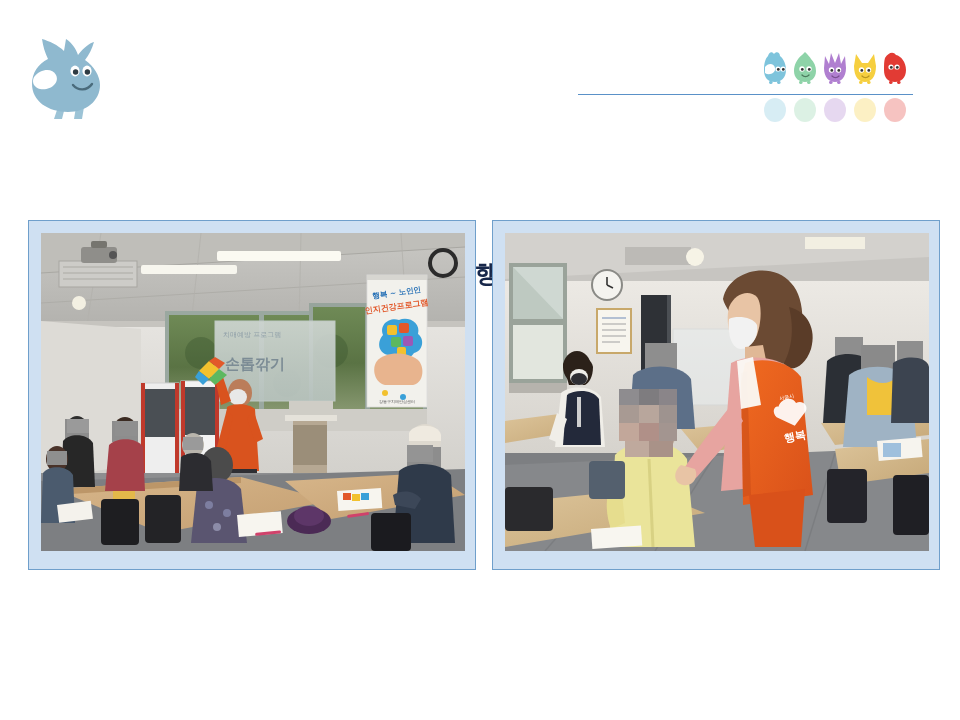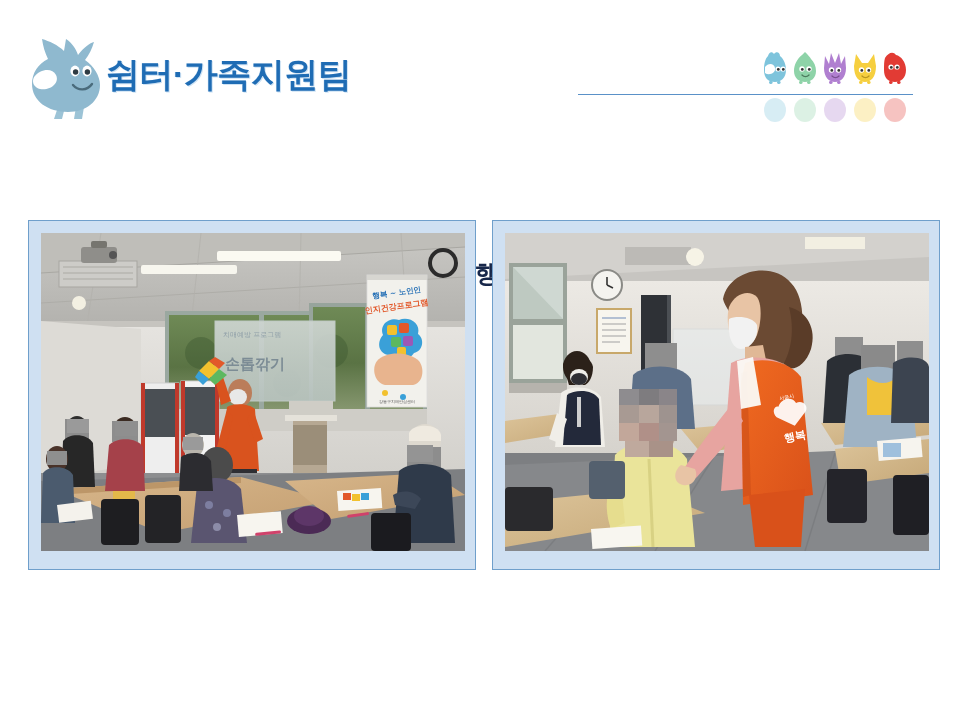--- a/index.html
+++ b/index.html
@@ -129,21 +129,20 @@
                  C14 40 20 31 30 26 C27 20 25 13 24 6 C31 8 40 12 46 18 Z" fill="#8fb9cf"></path>
         <path d="M16 44 C22 36 34 34 38 42 C42 50 32 58 22 56 C17 55 13 50 16 44 Z" fill="#ffffff"></path>
         <ellipse cx="57" cy="38" rx="4.6" ry="5.4" fill="#ffffff"></ellipse>
         <ellipse cx="69" cy="38" rx="4.6" ry="5.4" fill="#ffffff"></ellipse>
         <circle cx="57.6" cy="39" r="2.7" fill="#2e3b43"></circle>
         <circle cx="69.4" cy="39" r="2.7" fill="#2e3b43"></circle>
         <path d="M55 52 C60 58 69 58 74 51" stroke="#4a6b7c" stroke-width="2.4" fill="none" stroke-linecap="round"></path>
       </svg>
     </div>
 
-    <div class="header-title">쉼터·가족지원팀</div>
 
     <div class="header-rule"></div>
 
     <div class="birds">
       <span class="bird">
         <svg viewBox="0 0 26 34" xmlns="http://www.w3.org/2000/svg">
           <path d="M6 6 C7 2 10 1 12 4 C14 1 18 2 18 6 C22 9 24 15 24 20
                    C24 28 19 32 13 32 C6 32 2 28 2 20 C2 14 3 9 6 6 Z" fill="#7ec4dc"></path>
           <path d="M3 17 C6 13 12 13 13 18 C14 23 7 26 3 23 Z" fill="#ffffff"></path>
           <circle cx="16" cy="19" r="2.6" fill="#ffffff"></circle>

